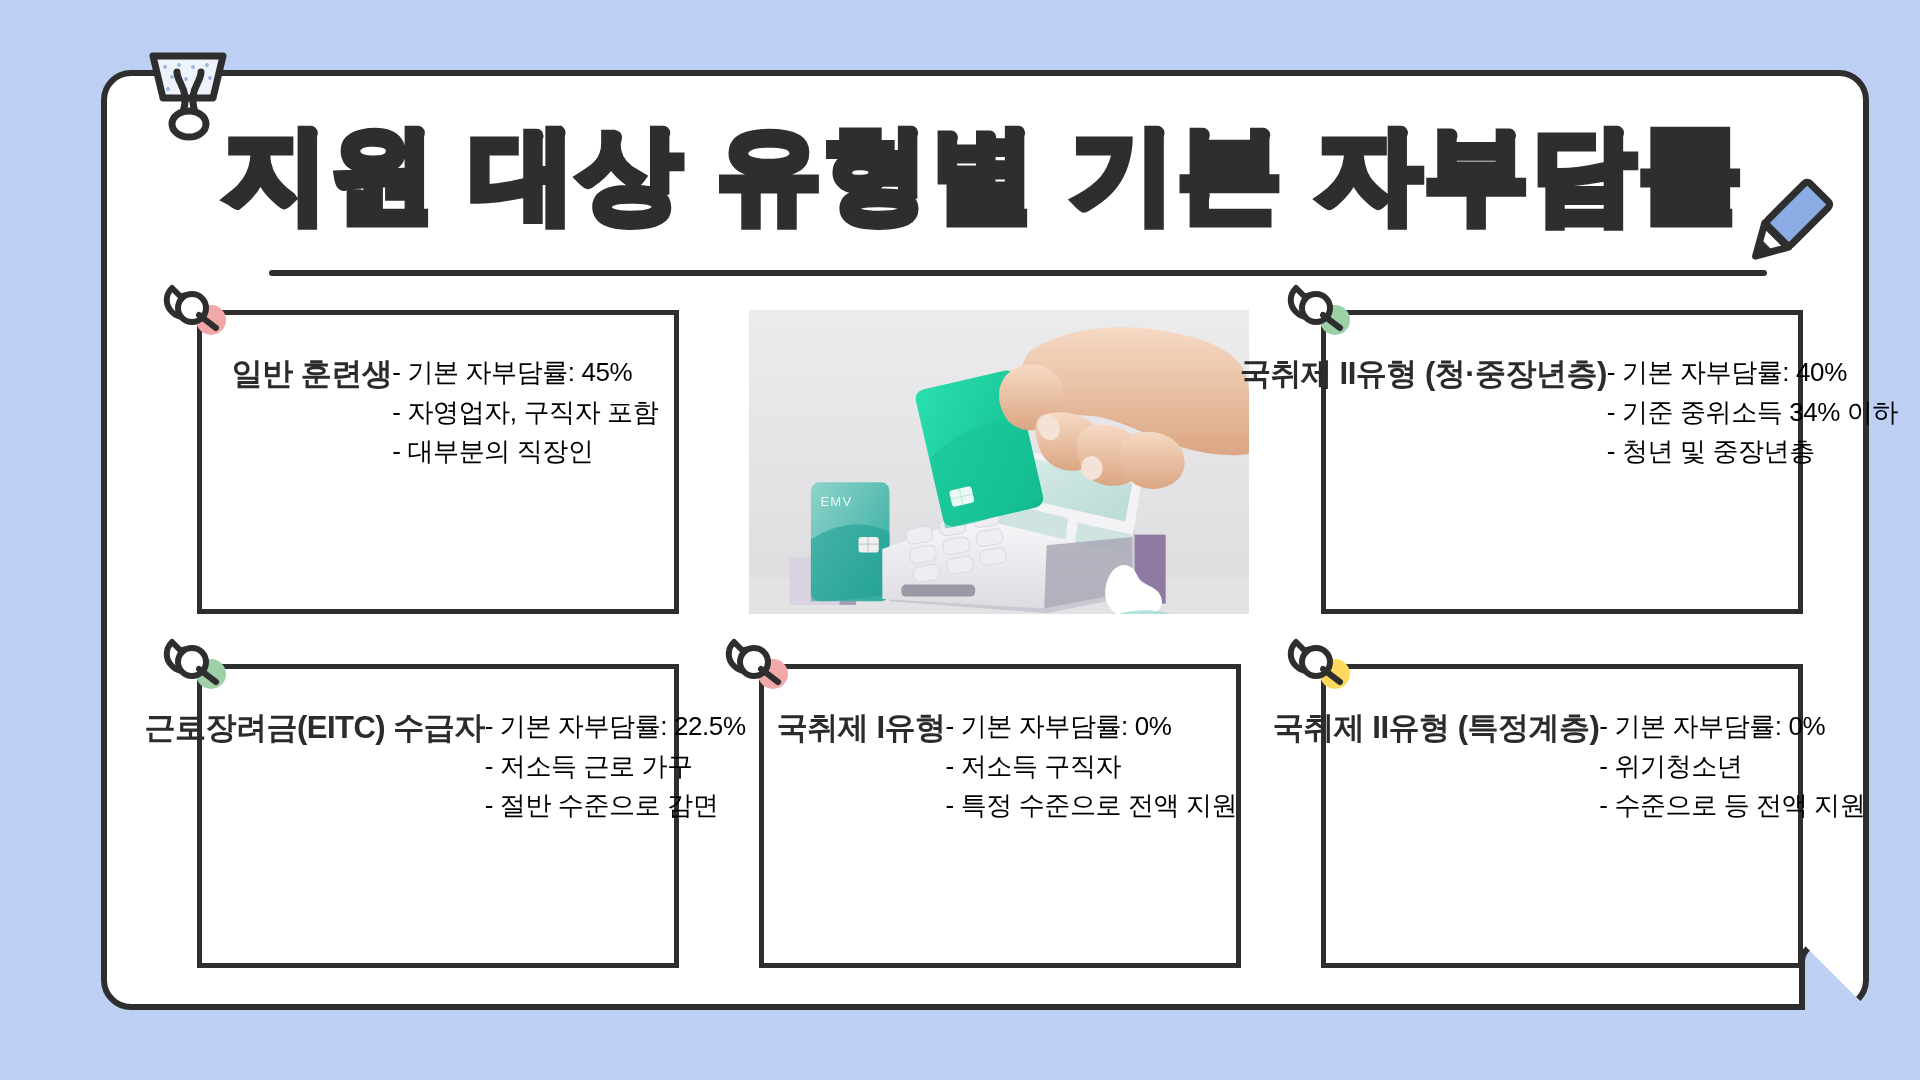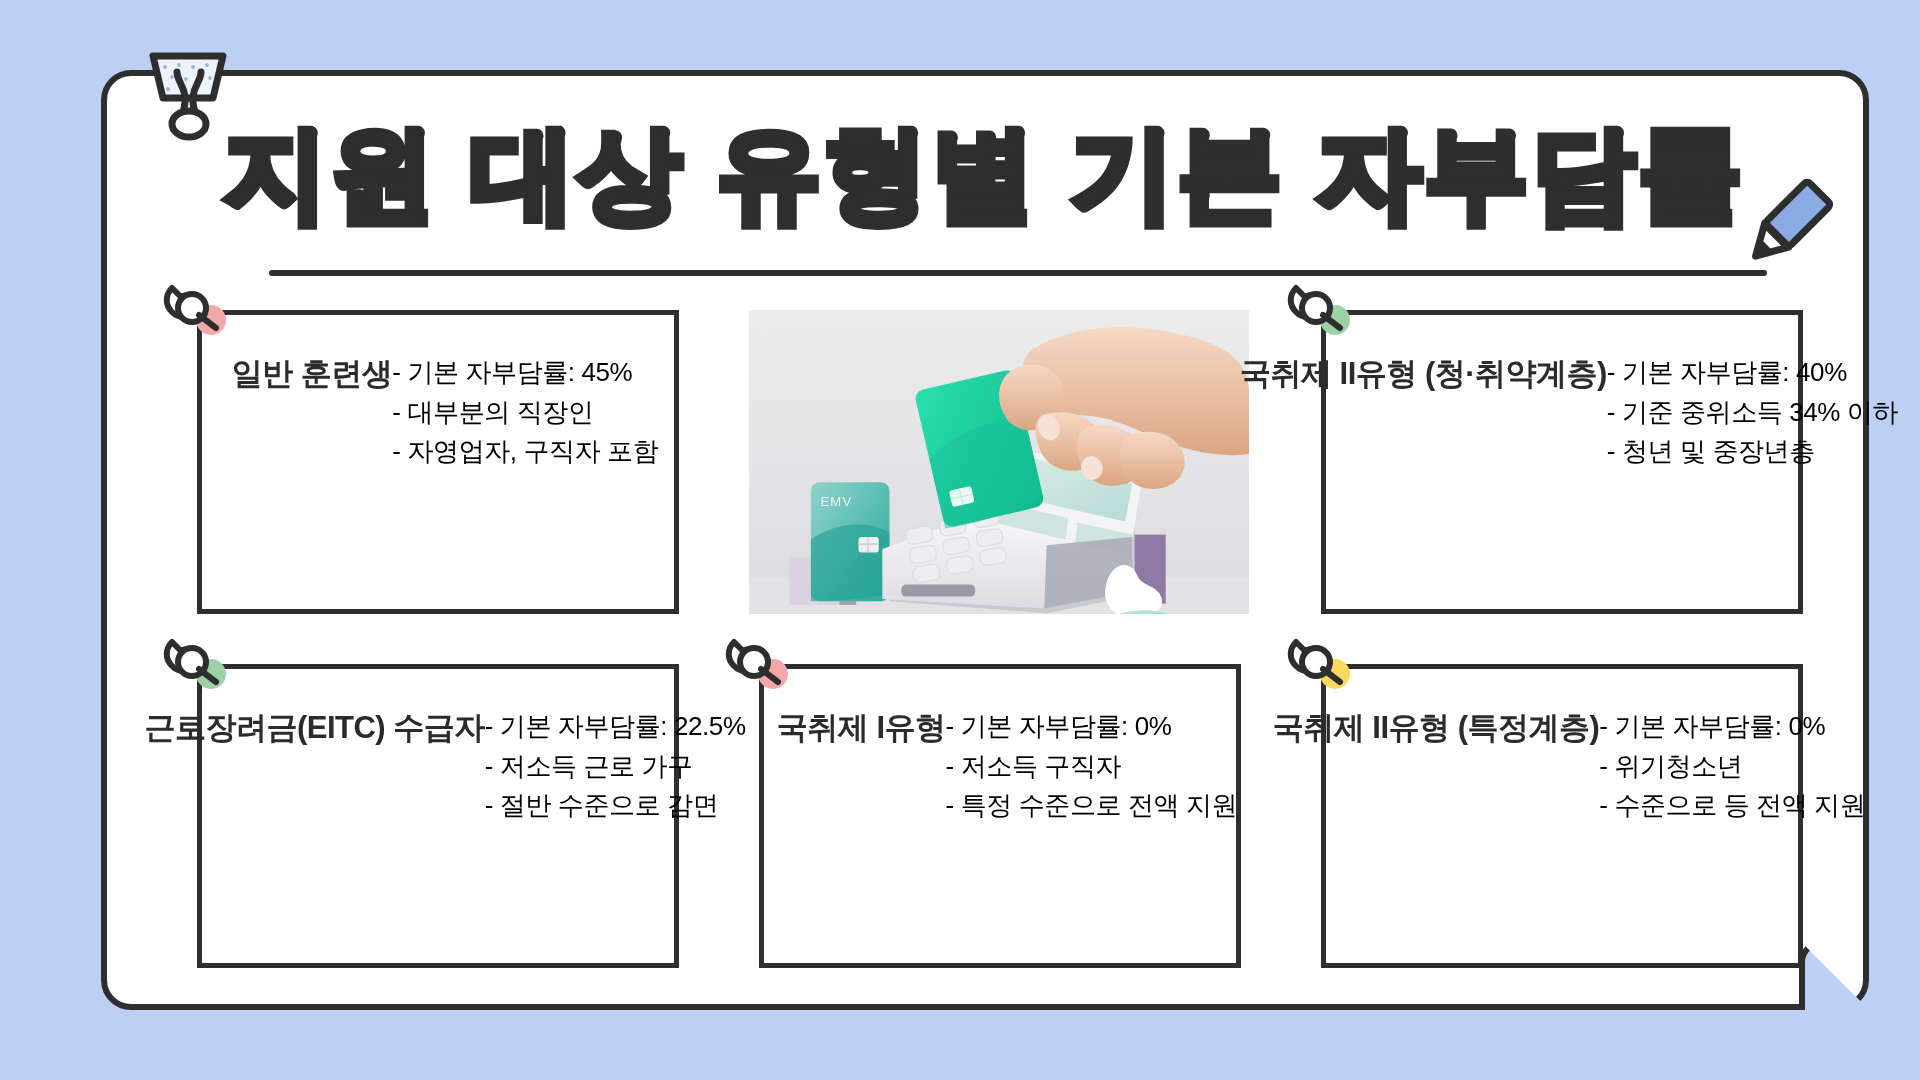--- a/index.html
+++ b/index.html
@@ -169,22 +169,22 @@
   </div>
   <div id="title-rule"></div>
 
   <div id="grid">
 
     <div class="cell">
       <div class="card">
         <div class="card-title">일반 훈련생</div>
         <ul class="bullets">
           <li>- 기본 자부담률: 45%</li>
+          <li>- 자영업자, 구직자 포함</li>
           <li>- 대부분의 직장인</li>
-          <li>- 자영업자, 구직자 포함</li>
         </ul>
       </div>
       <div class="pin">
         <svg viewBox="0 0 84 84">
           <circle cx="52" cy="50" r="15" fill="#f2a8a8"></circle>
           <g fill="#ffffff" stroke="#2e2e2e" stroke-width="6" stroke-linejoin="round">
             <path d="M13 18 C6 25 6 35 13 42 C20 49 30 49 37 42 Z"></path>
             <path d="M24 29 L40 45 C45 50 45 38 38 31 C31 24 19 24 24 29 Z"></path>
           </g>
           <circle cx="33" cy="38" r="14" fill="#ffffff" stroke="#2e2e2e" stroke-width="6"></circle>
@@ -284,21 +284,21 @@
           </g>
 
           <path d="M300 238 C304 220 320 216 326 230 C330 240 342 238 346 248 C350 258 340 266 324 266 C306 266 296 254 300 238 Z" fill="#ffffff"></path>
           <path d="M312 262 q24 -6 46 2 l-4 8 q-24 -6 -46 0 Z" fill="#9fdcd2" opacity="0.8"></path>
         </svg>
       </div>
     </div>
 
     <div class="cell">
       <div class="card">
-        <div class="card-title">국취제 II유형 (청·취약계층)</div>
+        <div class="card-title">국취제 II유형 (청·중장년층)</div>
         <ul class="bullets">
           <li>- 기본 자부담률: 40%</li>
           <li>- 기준 중위소득 34% 이하</li>
           <li>- 청년 및 중장년층</li>
         </ul>
       </div>
       <div class="pin">
         <svg viewBox="0 0 84 84">
           <circle cx="52" cy="50" r="15" fill="#9ed0a8"></circle>
           <g fill="#ffffff" stroke="#2e2e2e" stroke-width="6" stroke-linejoin="round">

